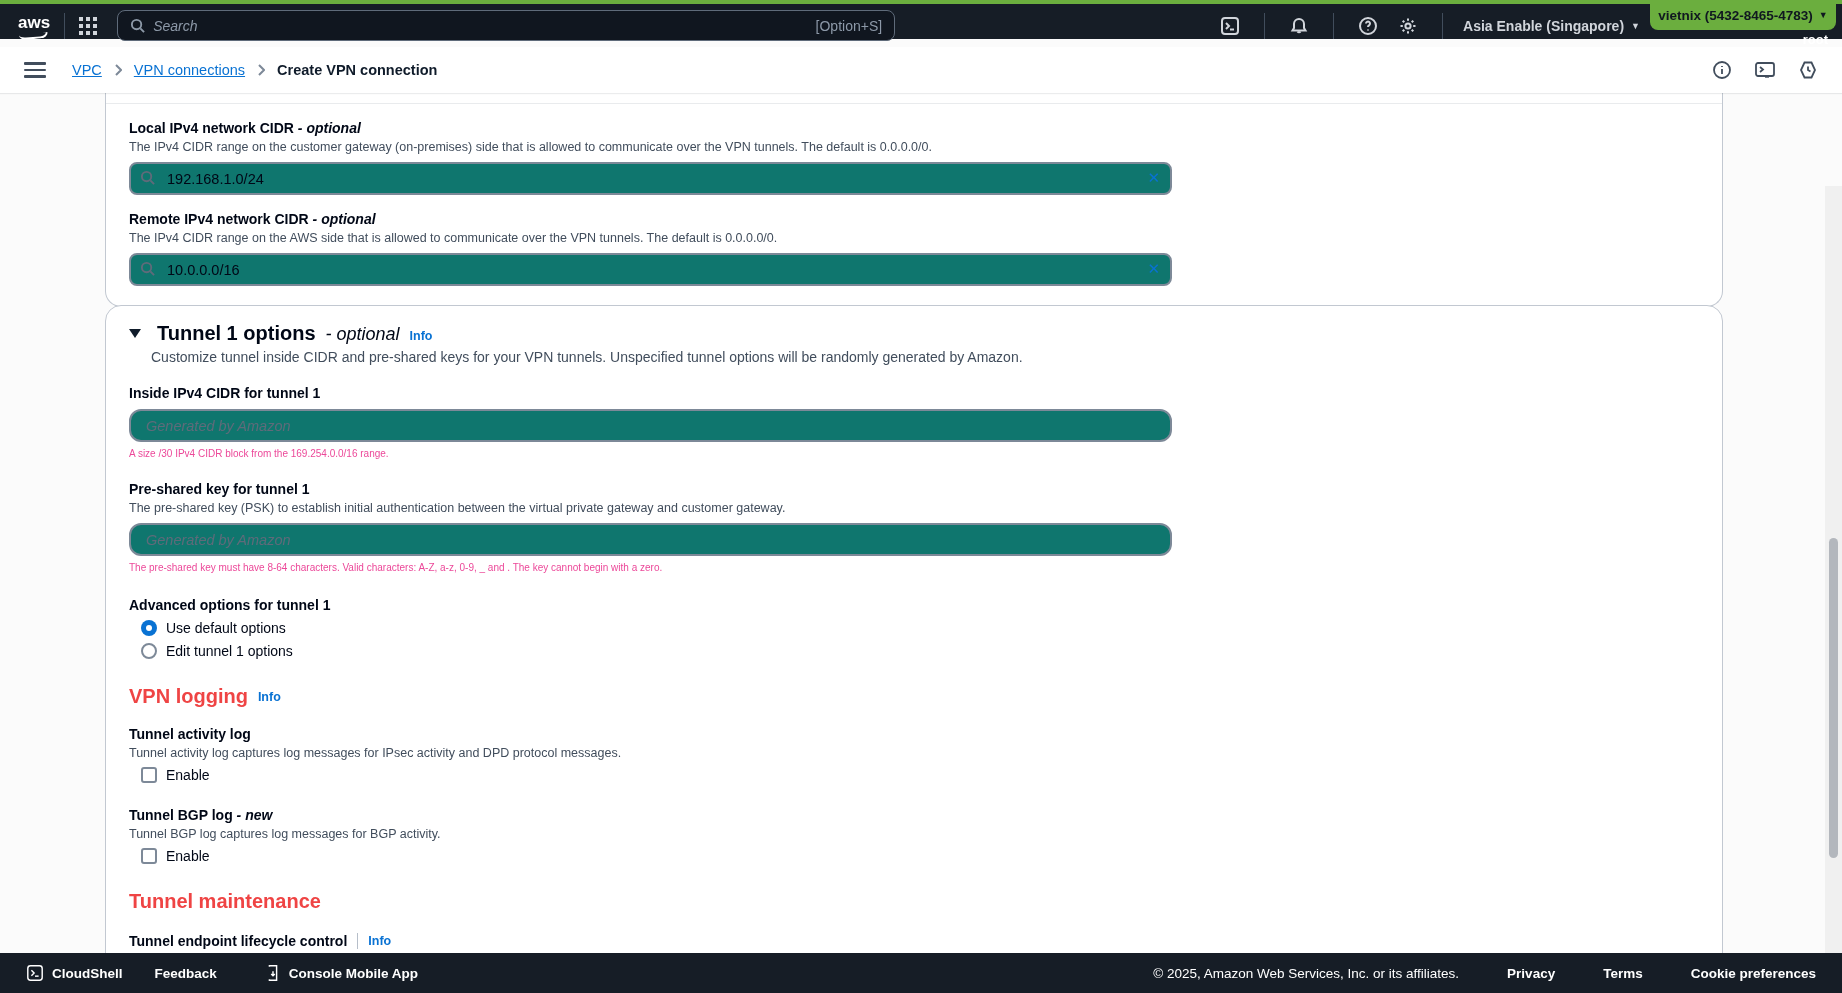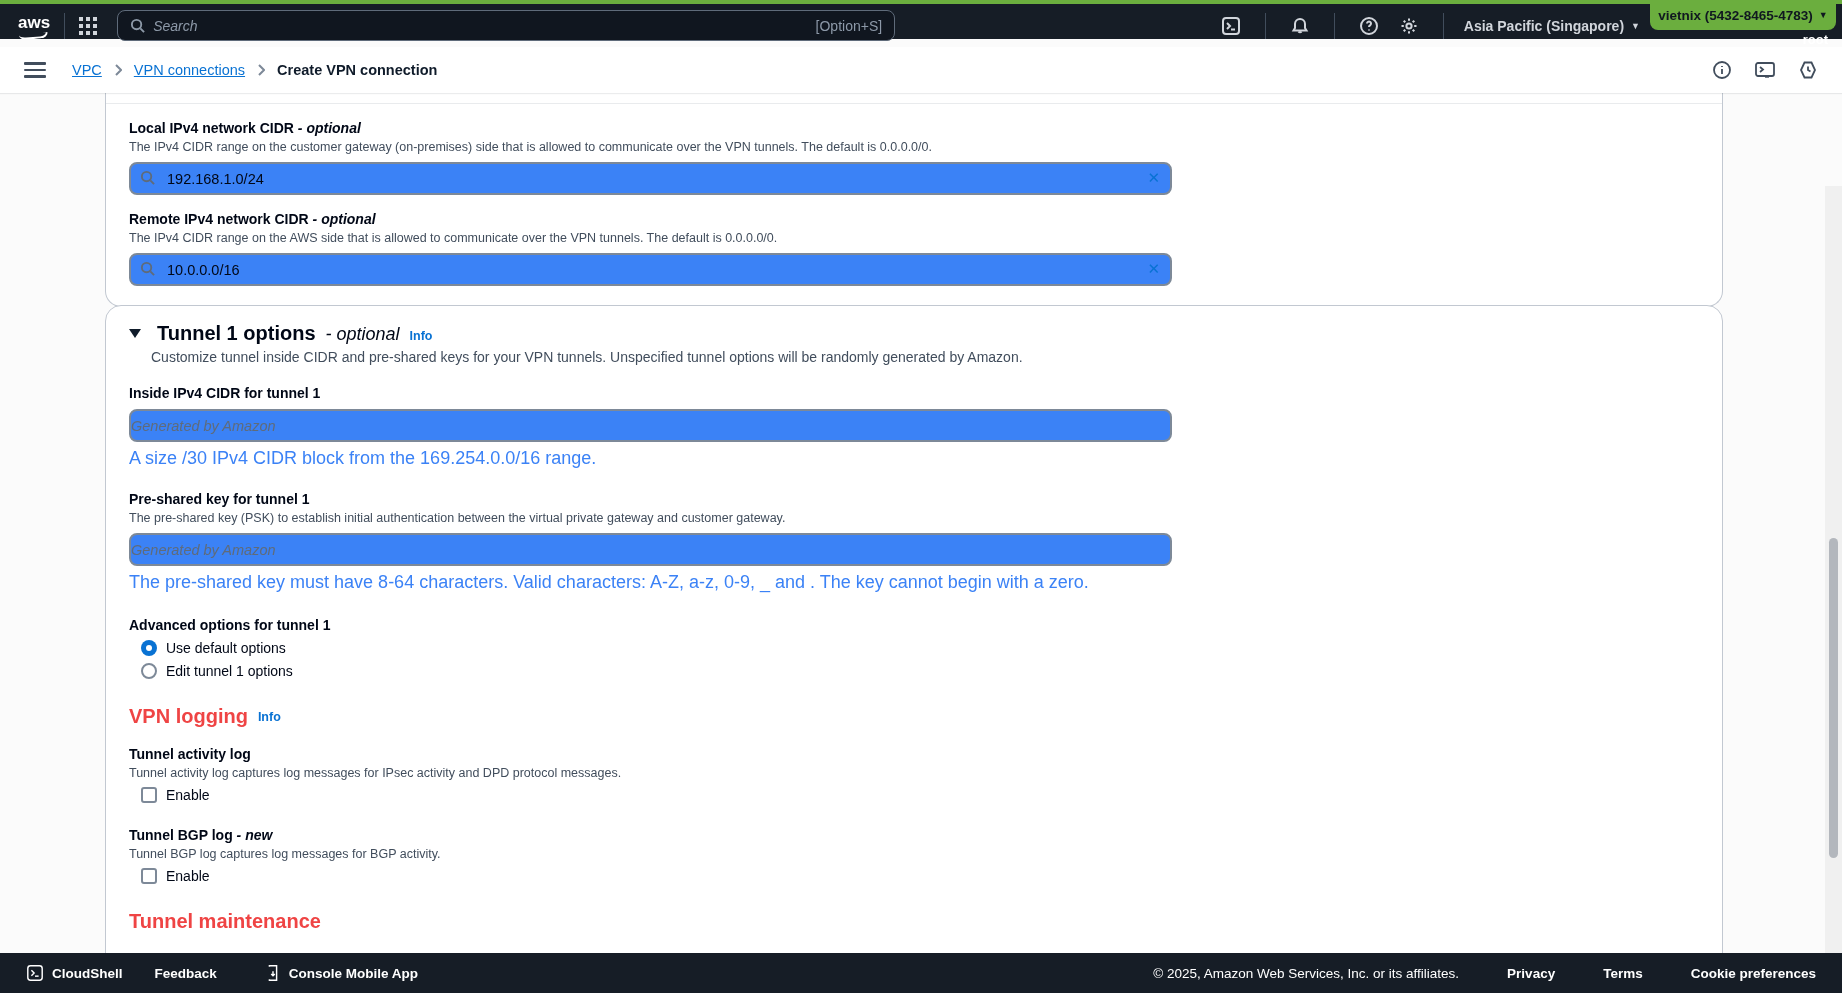--- a/index.html
+++ b/index.html
@@ -45,25 +45,25 @@
   .card1 { top:-1px; border-top:none; border-radius:0 0 16px 16px; padding:0 23px 20px 23px; }
   .card2 { top:212px; padding:16px 23px 20px 23px; }
 
   .cut-strip { height:12px; position:relative; margin:0 -23px 0 -23px; border-bottom:1px solid #e9ebed; }
   .cut-blue { position:absolute; left:23px; top:-6px; width:74px; height:4px; background:#0972d3; }
   .cut-frag { position:absolute; top:-4px; height:3px; background:#d6dae0; }
 
   .field-label { font-size:14px; font-weight:bold; color:#000716; margin-top:16px; }
   .field-label .opt { font-style:italic; }
   .field-desc { font-size:12.5px; color:#414d5c; margin-top:4px; }
-  .helper { font-size:18px; color:#3b82f6; margin-top:6px; }
+  .helper { font-size:10px; color:#ec4899; margin-top:6px; }
 
   .input-wrap { position:relative; margin-top:8px; width:1043px; }
-  .text-input { width:100%; height:33px; border:2px solid #7d8998; border-radius:8px; font-size:14.5px; color:#000716; padding:0 34px 0 36px; font-family:inherit; background:#3b82f6; }
-  .text-input.plain { padding-left:0; }
+  .text-input { width:100%; height:33px; border:2px solid #7d8998; border-radius:8px; font-size:14.5px; color:#000716; padding:0 34px 0 36px; font-family:inherit; background:#0f766e; }
+  .text-input.plain { padding-left:15px;border-radius:12px; }
   .text-input::placeholder { color:#5f6b7a; font-style:italic; opacity:1; }
   .search-glyph { position:absolute; left:11px; top:8px; }
   .search-glyph svg { stroke:#5f6b7a; fill:none; stroke-width:2; }
   .clear-x { position:absolute; right:12px; top:7px; color:#0972d3; font-size:15px; font-weight:bold; cursor:pointer; }
 
   .sec-head { display:flex; align-items:baseline; gap:10px; }
   .tri { width:0; height:0; border-left:6px solid transparent; border-right:6px solid transparent; border-top:9px solid #0f1b2a; align-self:center; margin-right:6px; cursor:pointer; }
   .sec-title { font-size:20px; font-weight:bold; color:#000716; }
   .sec-opt { font-size:18px; font-style:italic; color:#000716; }
   .info-link { font-size:12.5px; font-weight:bold; color:#0972d3; cursor:pointer; }
@@ -151,21 +151,21 @@
           </svg>
       </div>
       <div class="nav-icon">
         <svg width="20" height="20" viewBox="0 0 20 20">
             <circle cx="10" cy="10" r="2.6"></circle>
             <path d="M10 2.5v2.3M10 15.2v2.3M2.5 10h2.3M15.2 10h2.3M4.7 4.7l1.6 1.6M13.7 13.7l1.6 1.6M15.3 4.7l-1.6 1.6M6.3 13.7l-1.6 1.6"></path>
           </svg>
       </div>
       <div class="nav-divider"></div>
       <div class="region">
-        <span>Asia Pacific (Singapore)</span>
+        <span>Asia Enable (Singapore)</span>
         <span class="caret-down">▼</span>
       </div>
       <div class="account-wrap">
         <div class="account-badge">
           <span>vietnix (5432-8465-4783)</span>
           <span class="caret-down">▼</span>
         </div>
         <div class="root-label">root</div>
       </div>
     </div>

